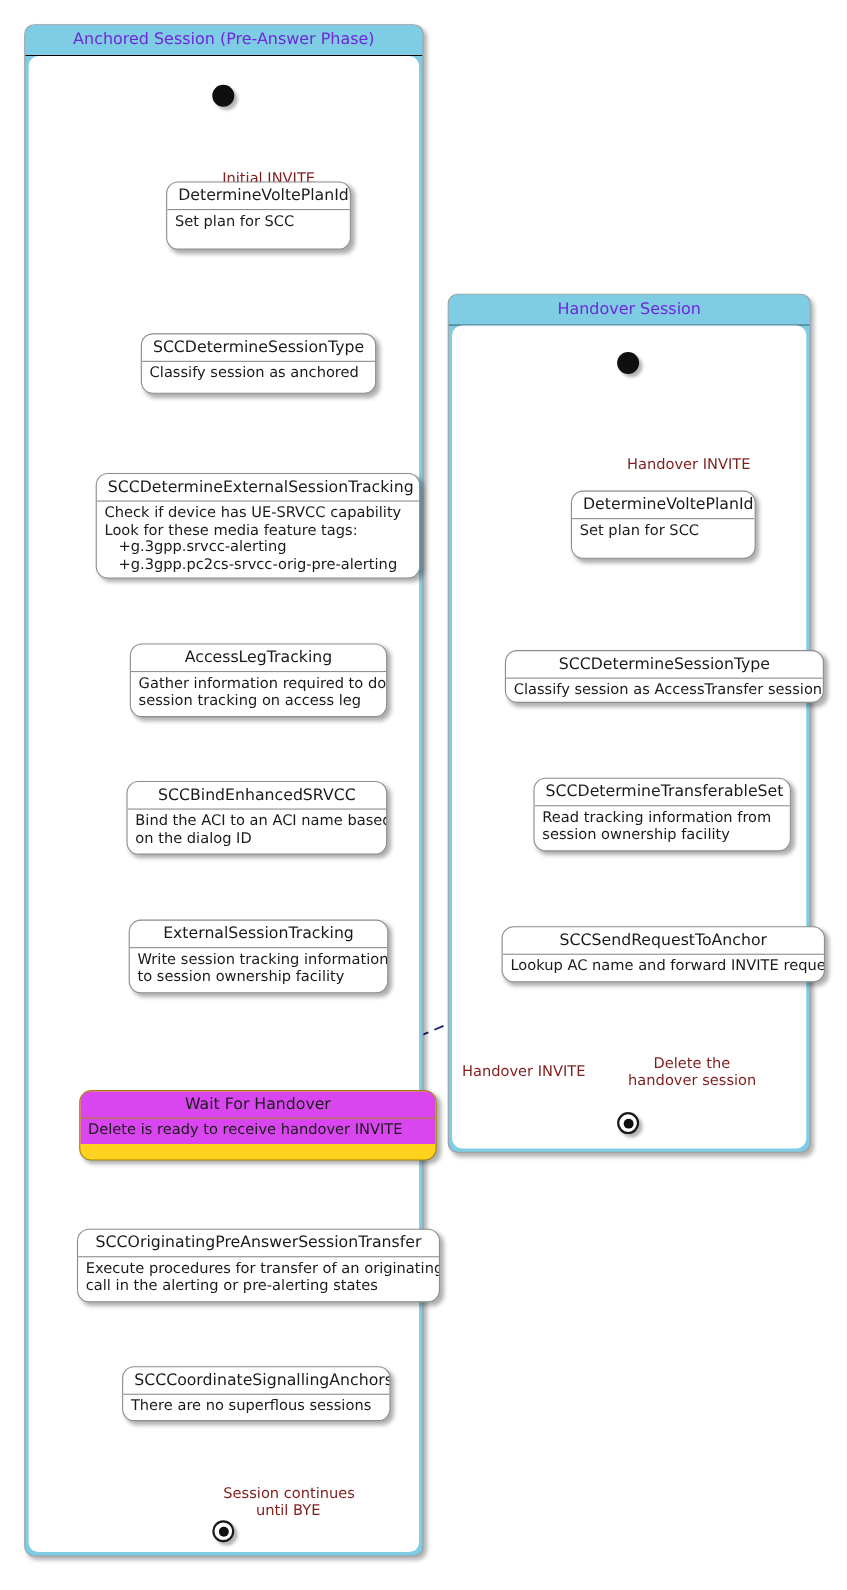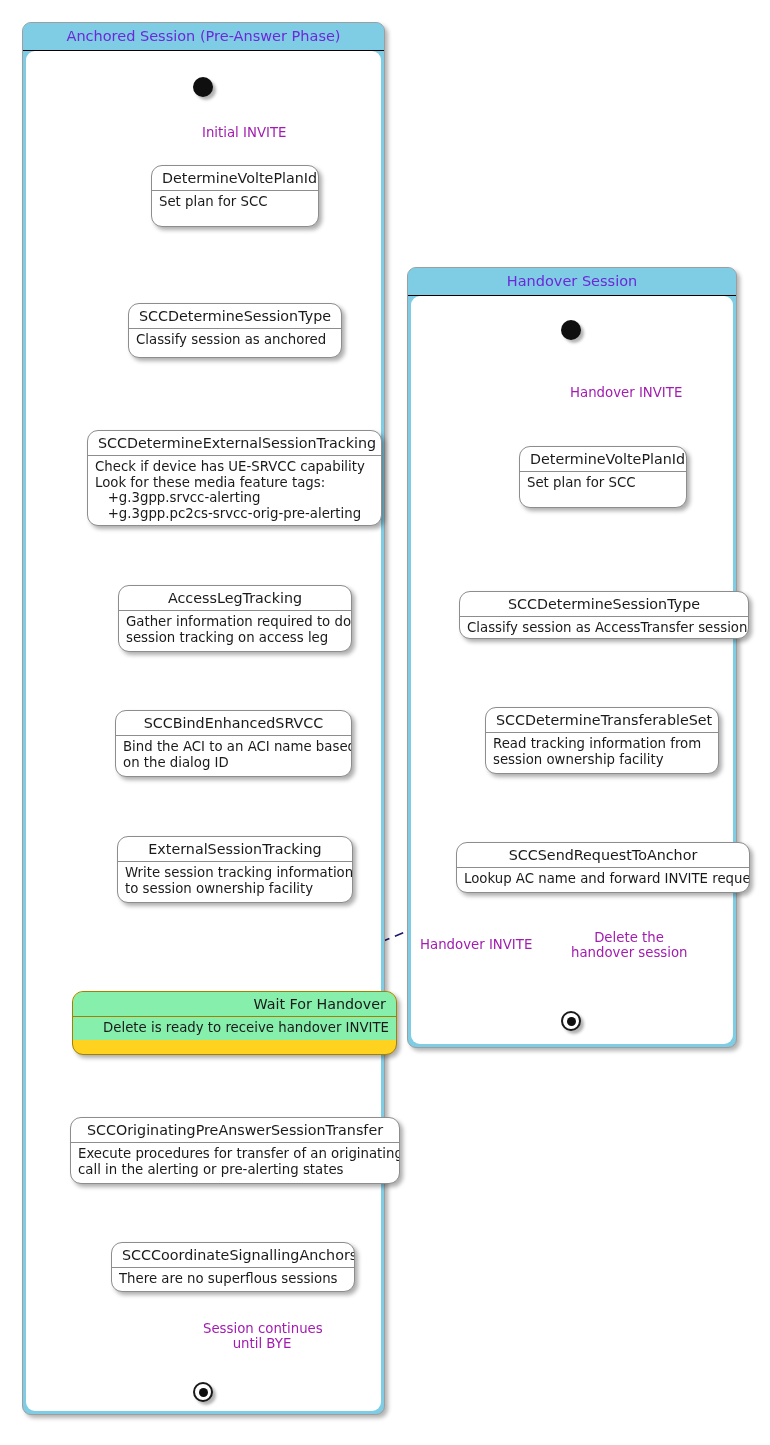--- a/index.html
+++ b/index.html
@@ -76,23 +76,22 @@
     padding: 3px 7px 4px 7px;
     line-height: 15.5px;
     white-space: pre;
   }
   .state.highlight {
     background: #FFD21F;
     border-color: #a38100;
   }
   .state.highlight .st-title,
   .state.highlight .st-body {
-    background: #86efac;
+    background: #d946ef;
     border-color: #a38100;
-    text-align: right;
   }
   .state.highlight .st-title { border-bottom-color: #a38100; }
 
   
   .node-initial {
     position: absolute;
     width: 20px; height: 20px;
     border-radius: 50%;
     background: #0f0f0f;
     box-shadow: 3px 3px 3px rgba(0,0,0,0.30);
@@ -111,23 +110,24 @@
     position: absolute;
     left: 3.5px; top: 3.5px;
     width: 9px; height: 9px;
     border-radius: 50%;
     background: #0f0f0f;
   }
   
   .edge-label {
     position: absolute;
     font-size: 13.3px;
-    color: #a21caf;
+    color: #7f1d1d;
     line-height: 15px;
     white-space: pre;
+    margin-top: 30px;
   }
   .edge-label.center { text-align: center; }
   svg.edges {
     position: absolute;
     left: 0; top: 0;
     width: 770px; height: 1445px;
     pointer-events: none;
   }
 </style>
 </head>

